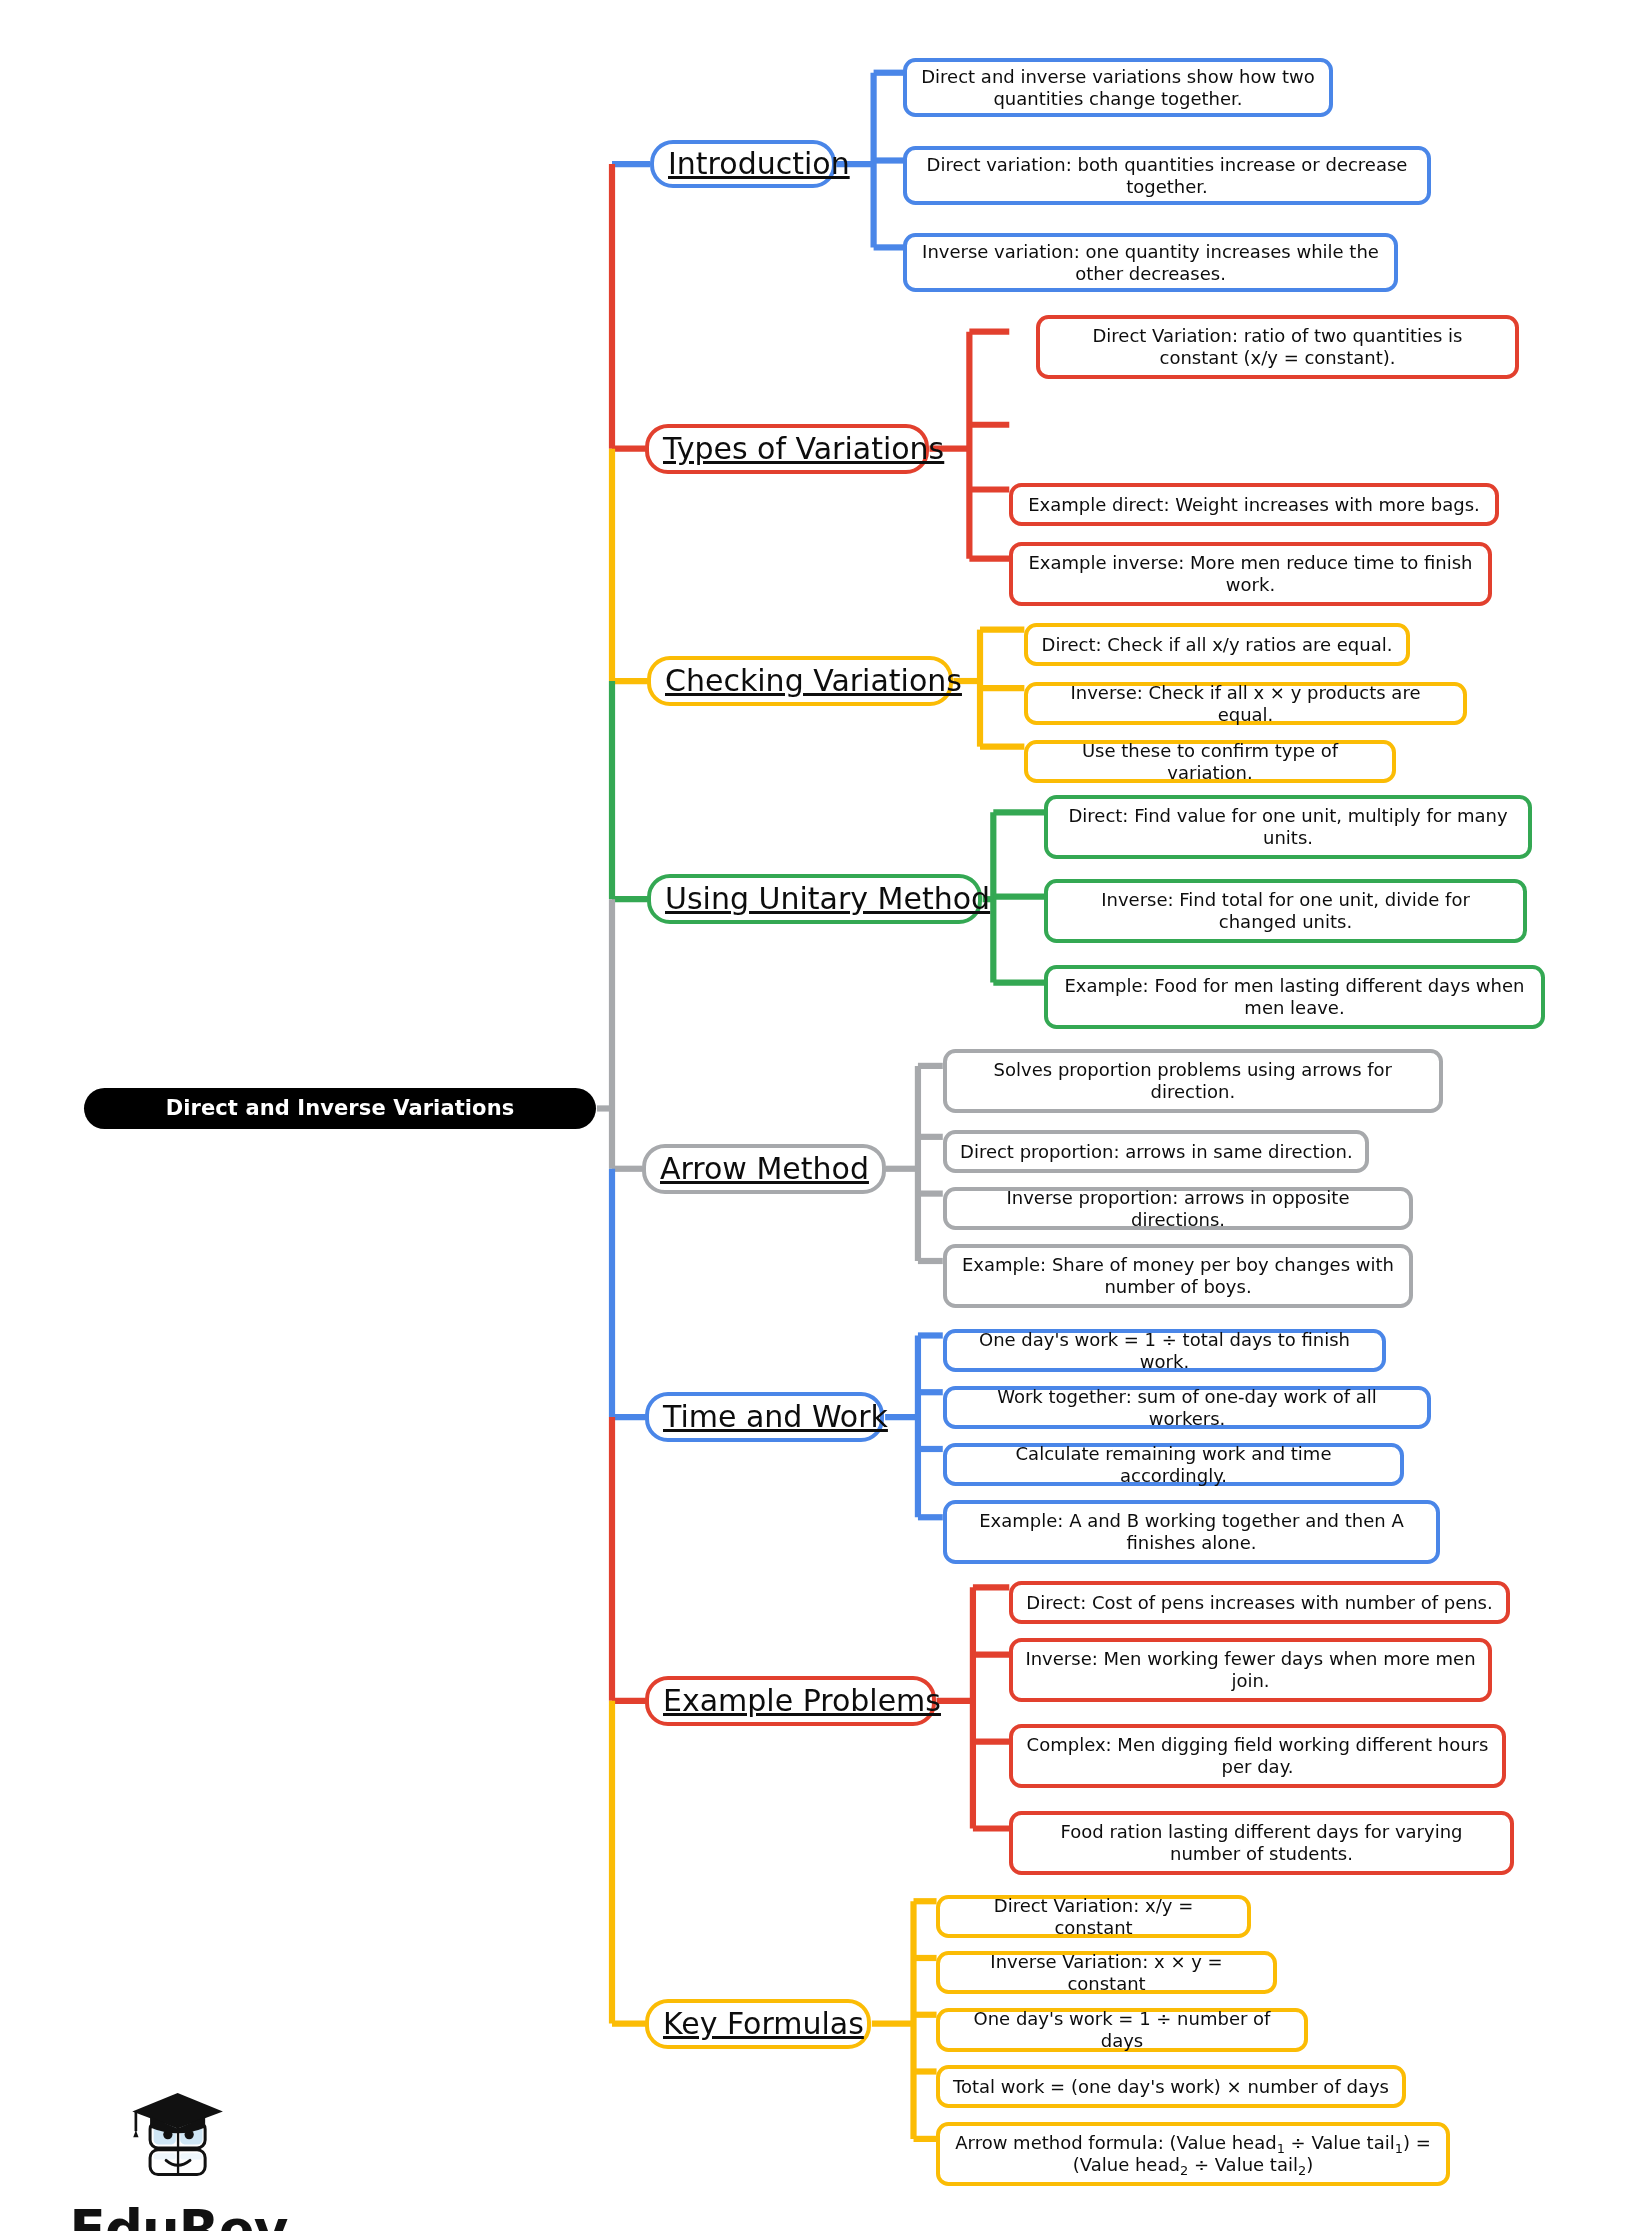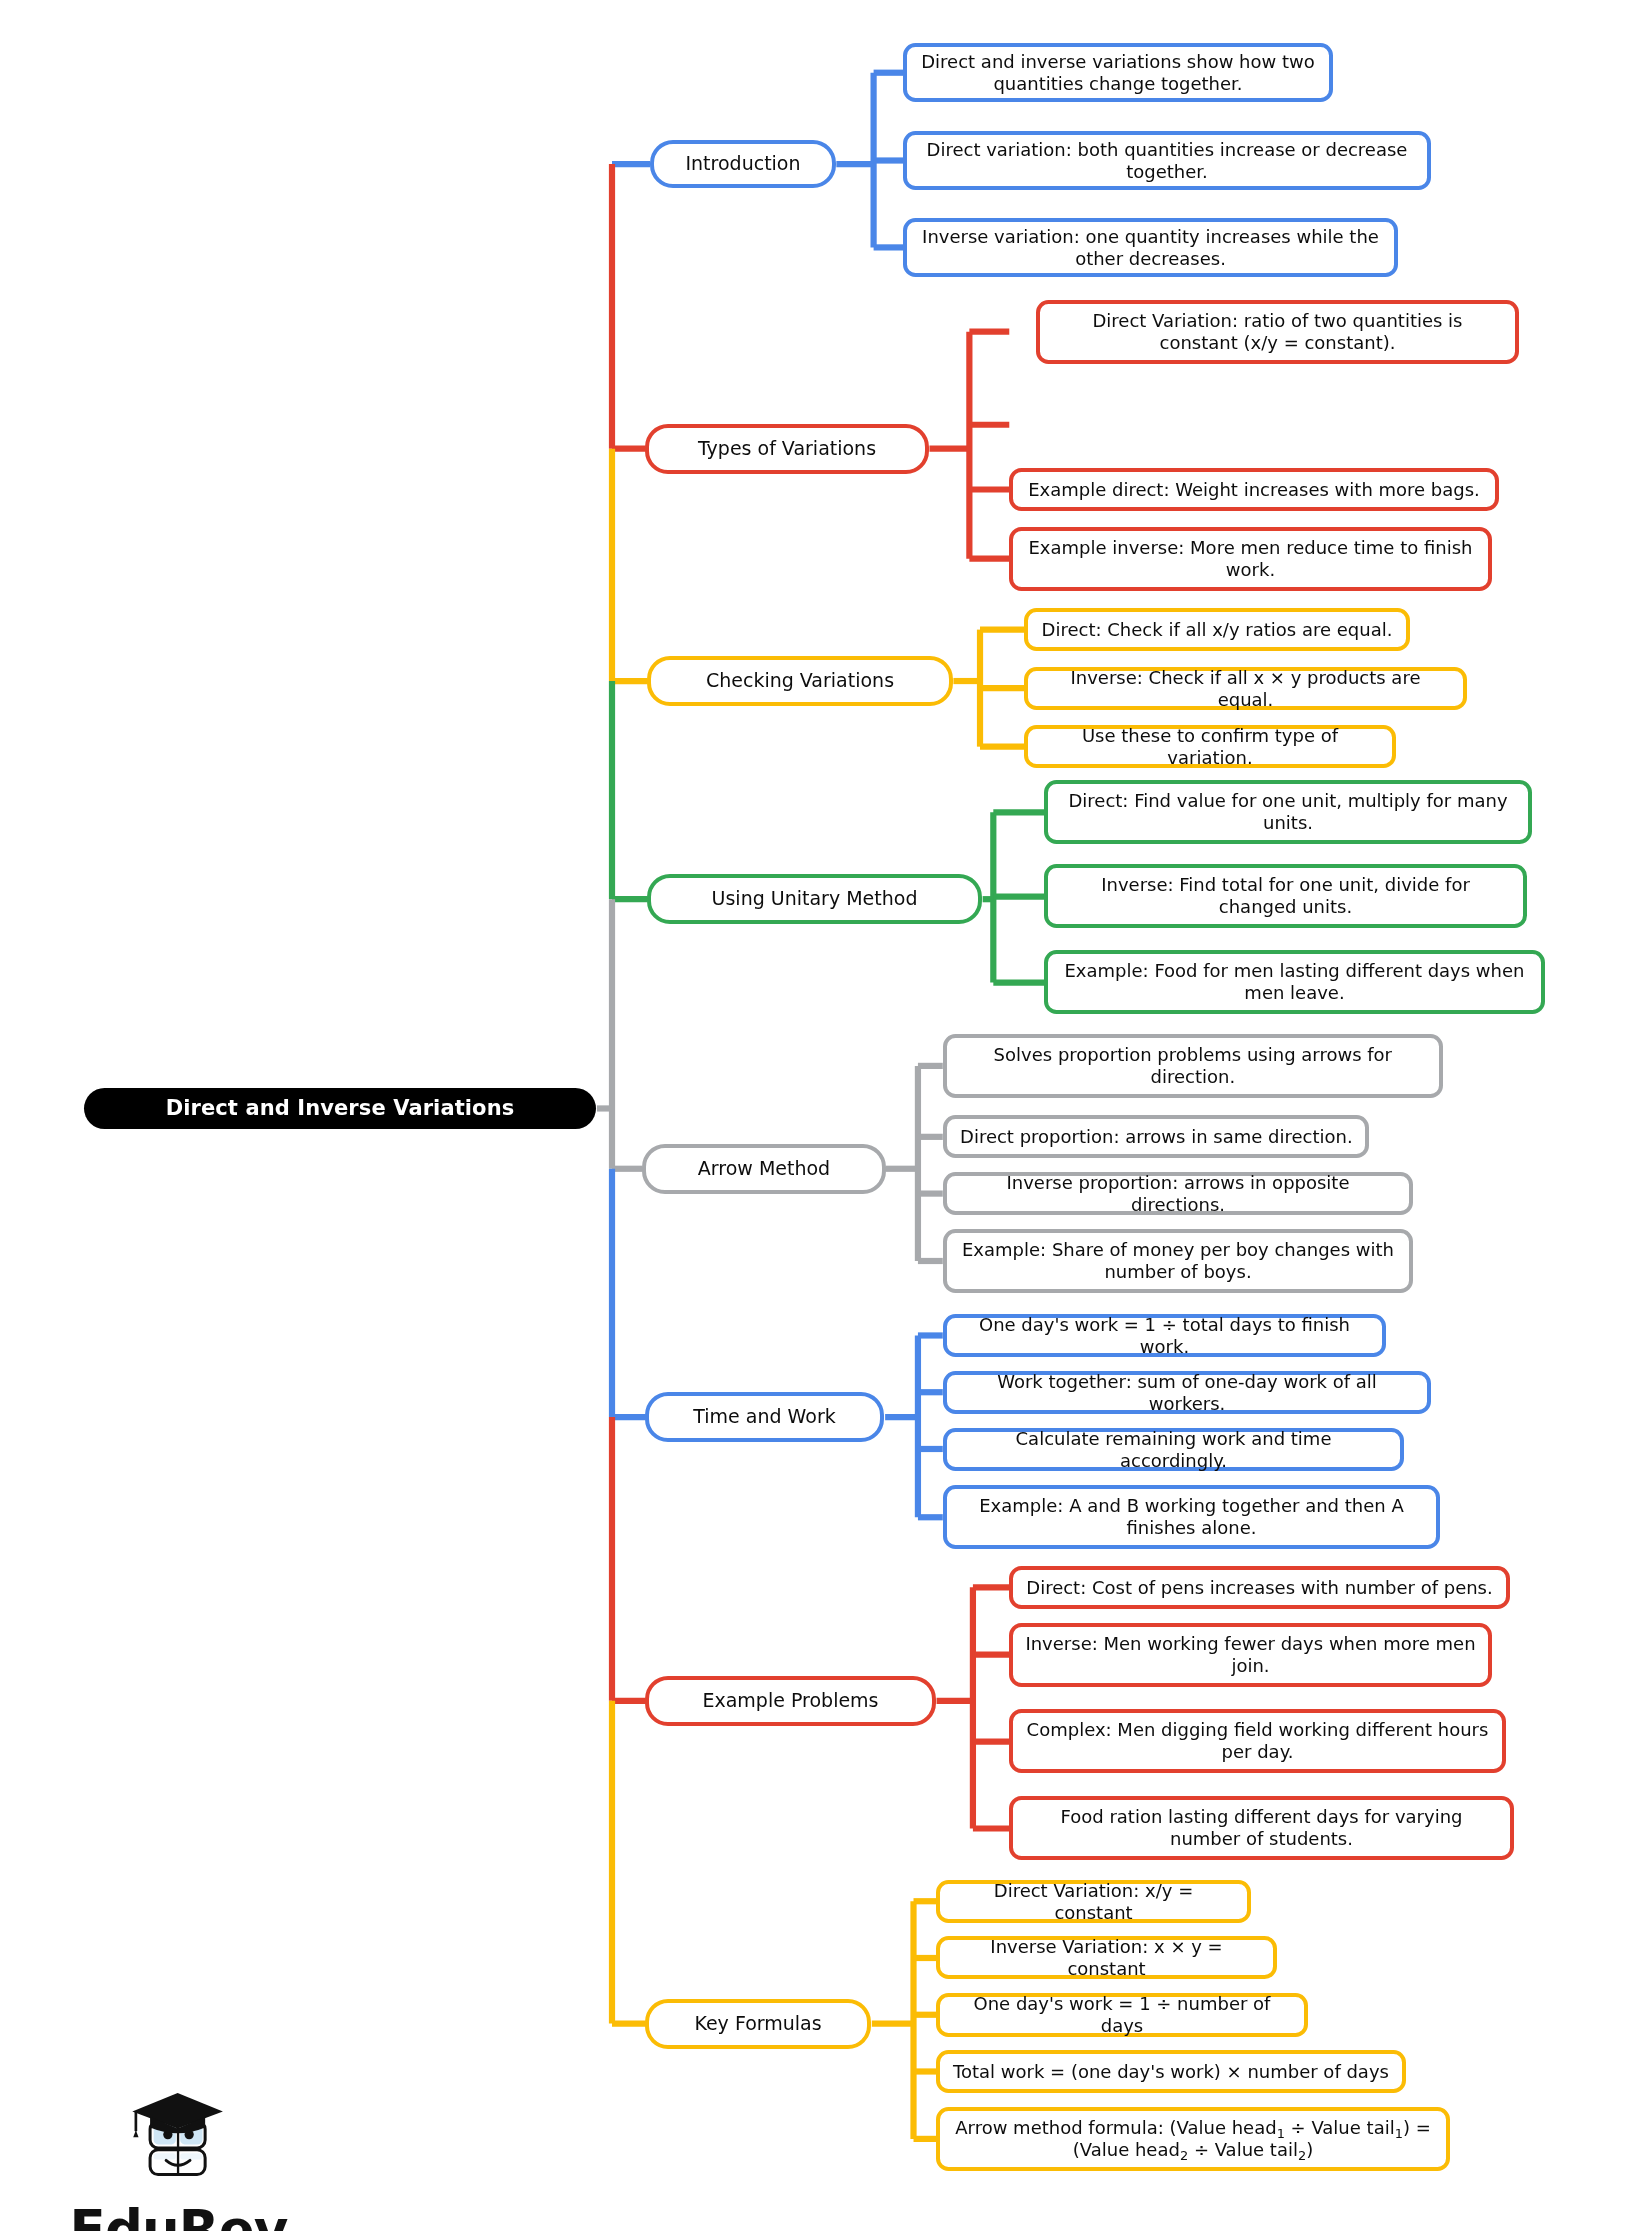--- a/index.html
+++ b/index.html
@@ -18,25 +18,25 @@
     display:flex;align-items:center;justify-content:center;text-align:center;
     color:#0d0d0d;line-height:1.22;
   }
   .root{
     background:#000000;color:#ffffff;border-radius:23px;border:none;
     font-weight:bold;font-size:21px;letter-spacing:0.1px;
     padding:0 16px;
   }
   .branch{
     border-width:4.4px;border-style:solid;border-radius:23px;
-    font-size:19px;padding:0 14px;white-space:nowrap;
+    font-size:30px;padding:0 14px;white-space:nowrap;text-decoration:underline;
   }
   .leaf{
     border-width:4.4px;border-style:solid;border-radius:12.4px;
-    font-size:18px;padding:5.3px 12.4px;
+    font-size:18px;padding:5.3px 12.4px;margin-top:15px;
   }
   .leaf span,.branch span,.root span{display:block;width:100%;}
   sub{font-size:.72em;line-height:0;vertical-align:-.28em;}
 
   
   #logo{position:absolute;left:32px;top:2084px;width:293px;height:115px;display:flex;align-items:center;gap:12.4px;flex-direction:column;}
   #logo .mark{width:103px;height:103px;position:relative;flex:0 0 103px;}
   #logo .word{font-size:53px;font-weight:bold;color:#111111;letter-spacing:-0.9px;font-family:"DejaVu Sans","Liberation Sans",sans-serif;}
 </style>
 </head>

